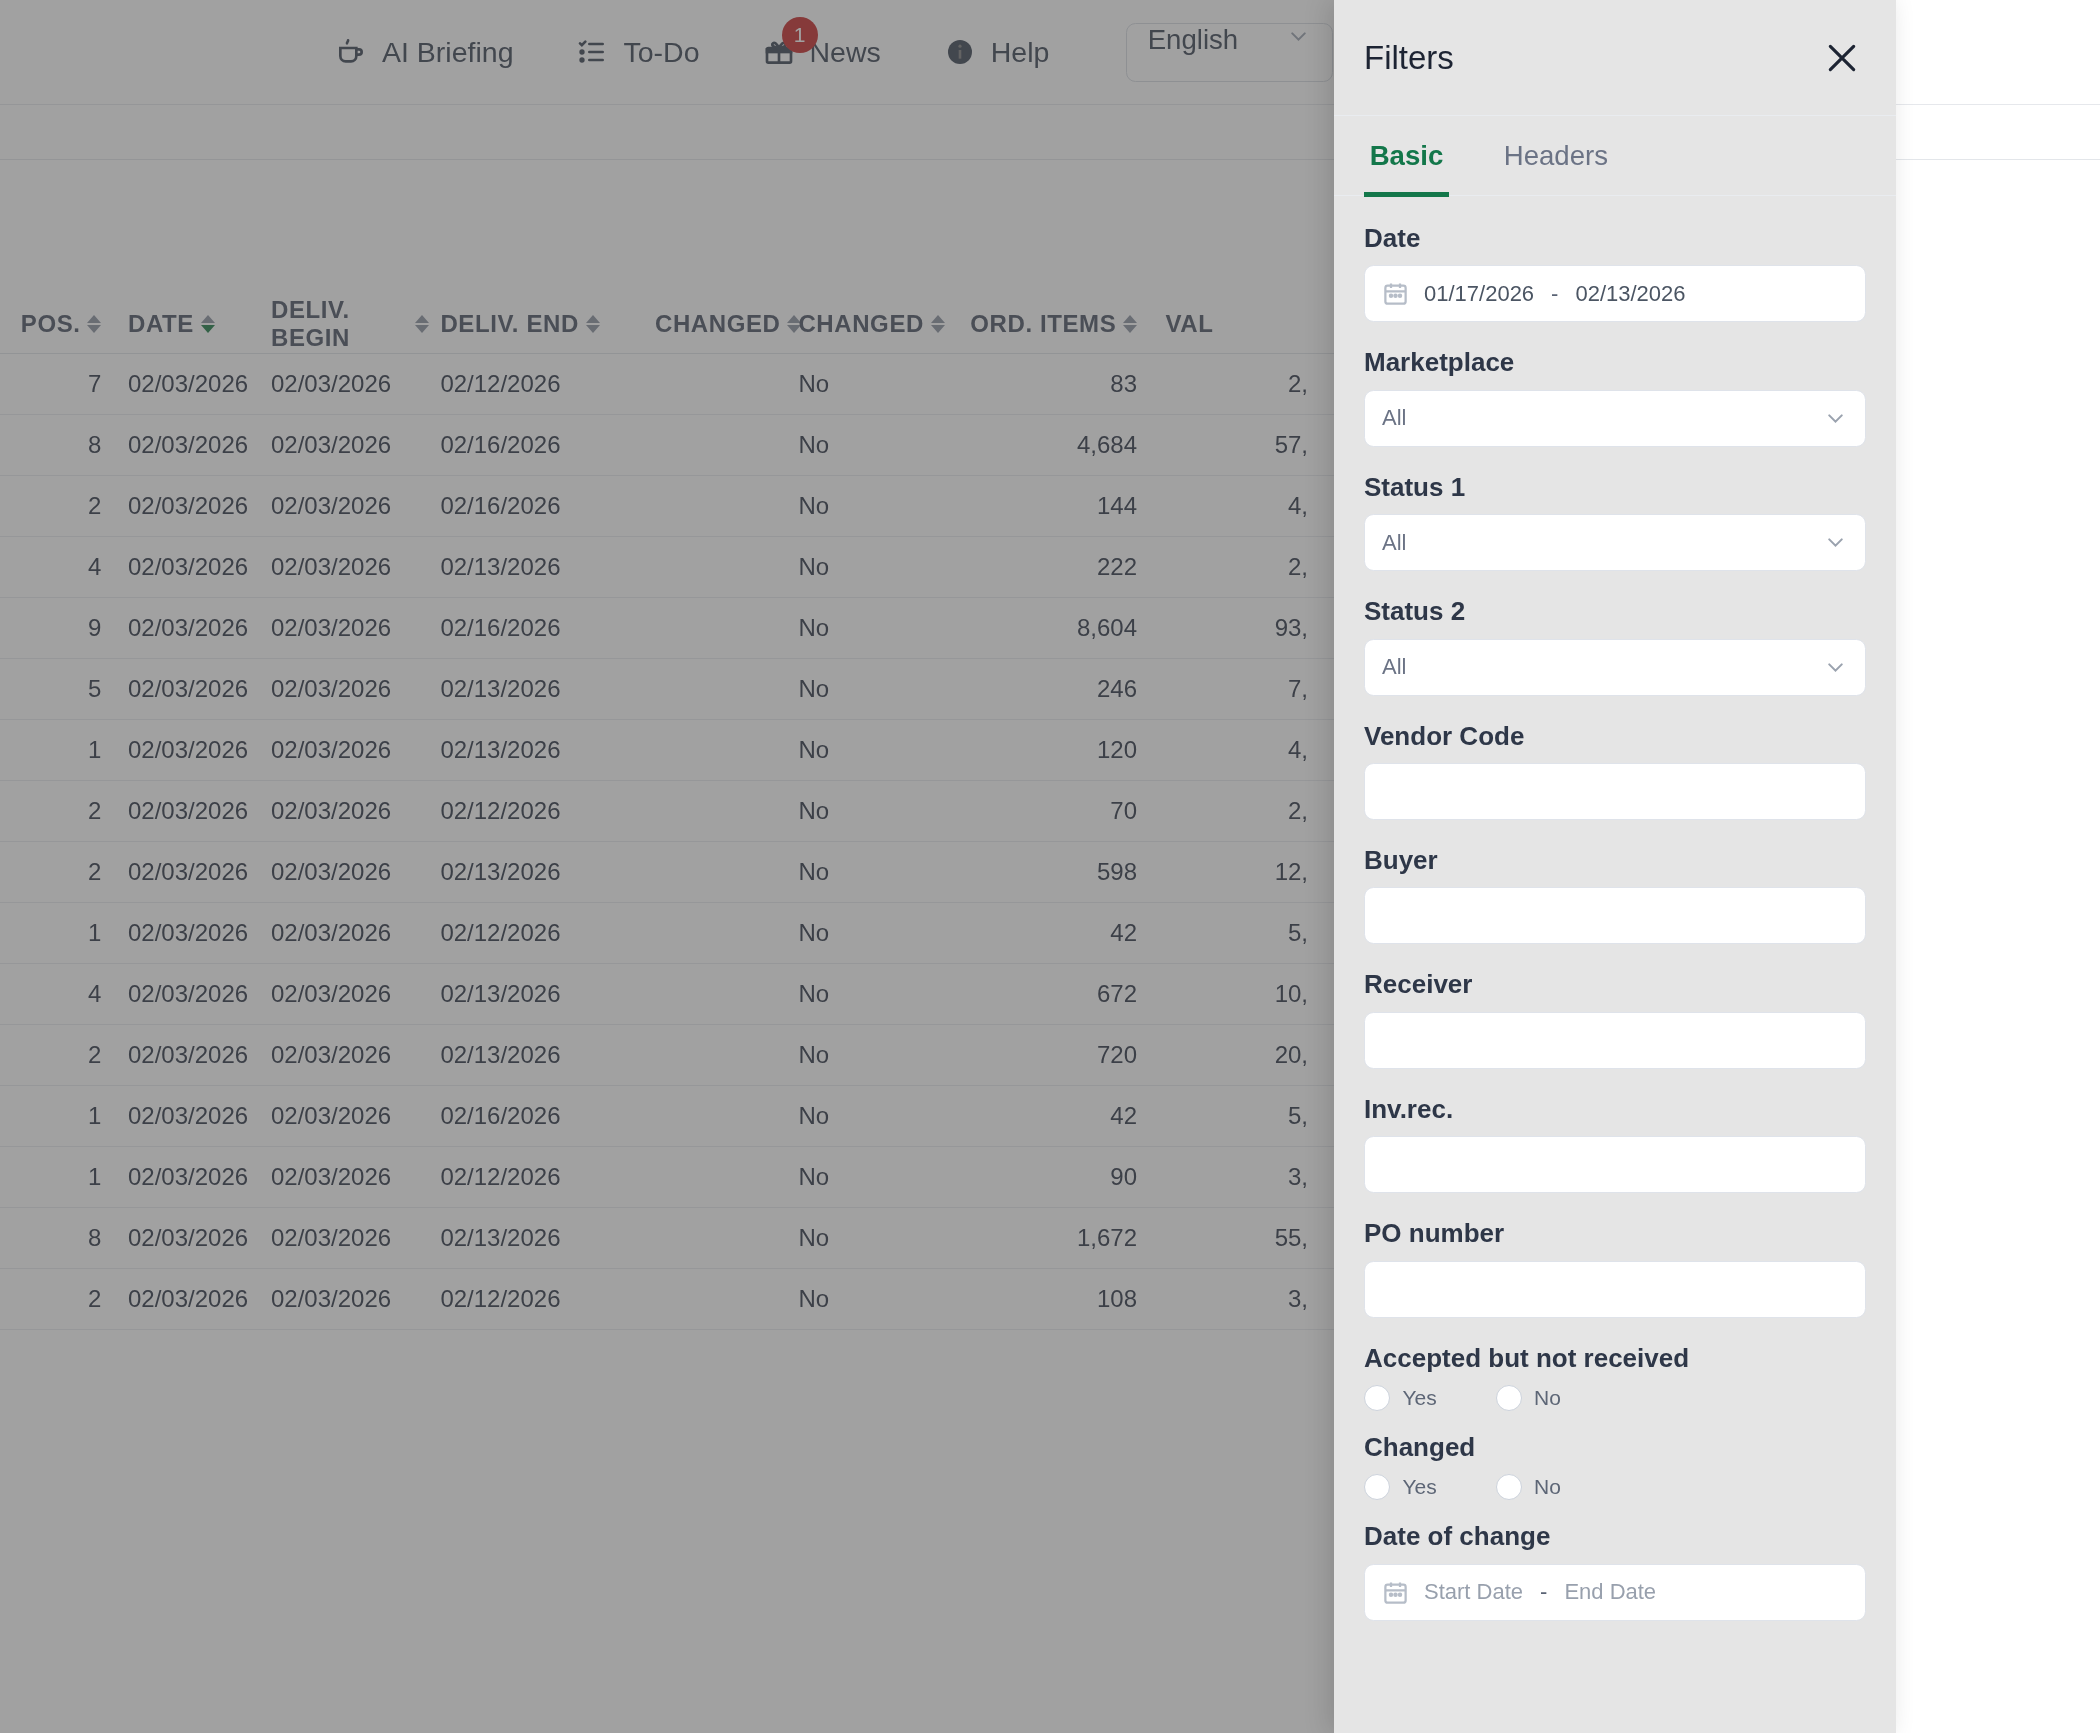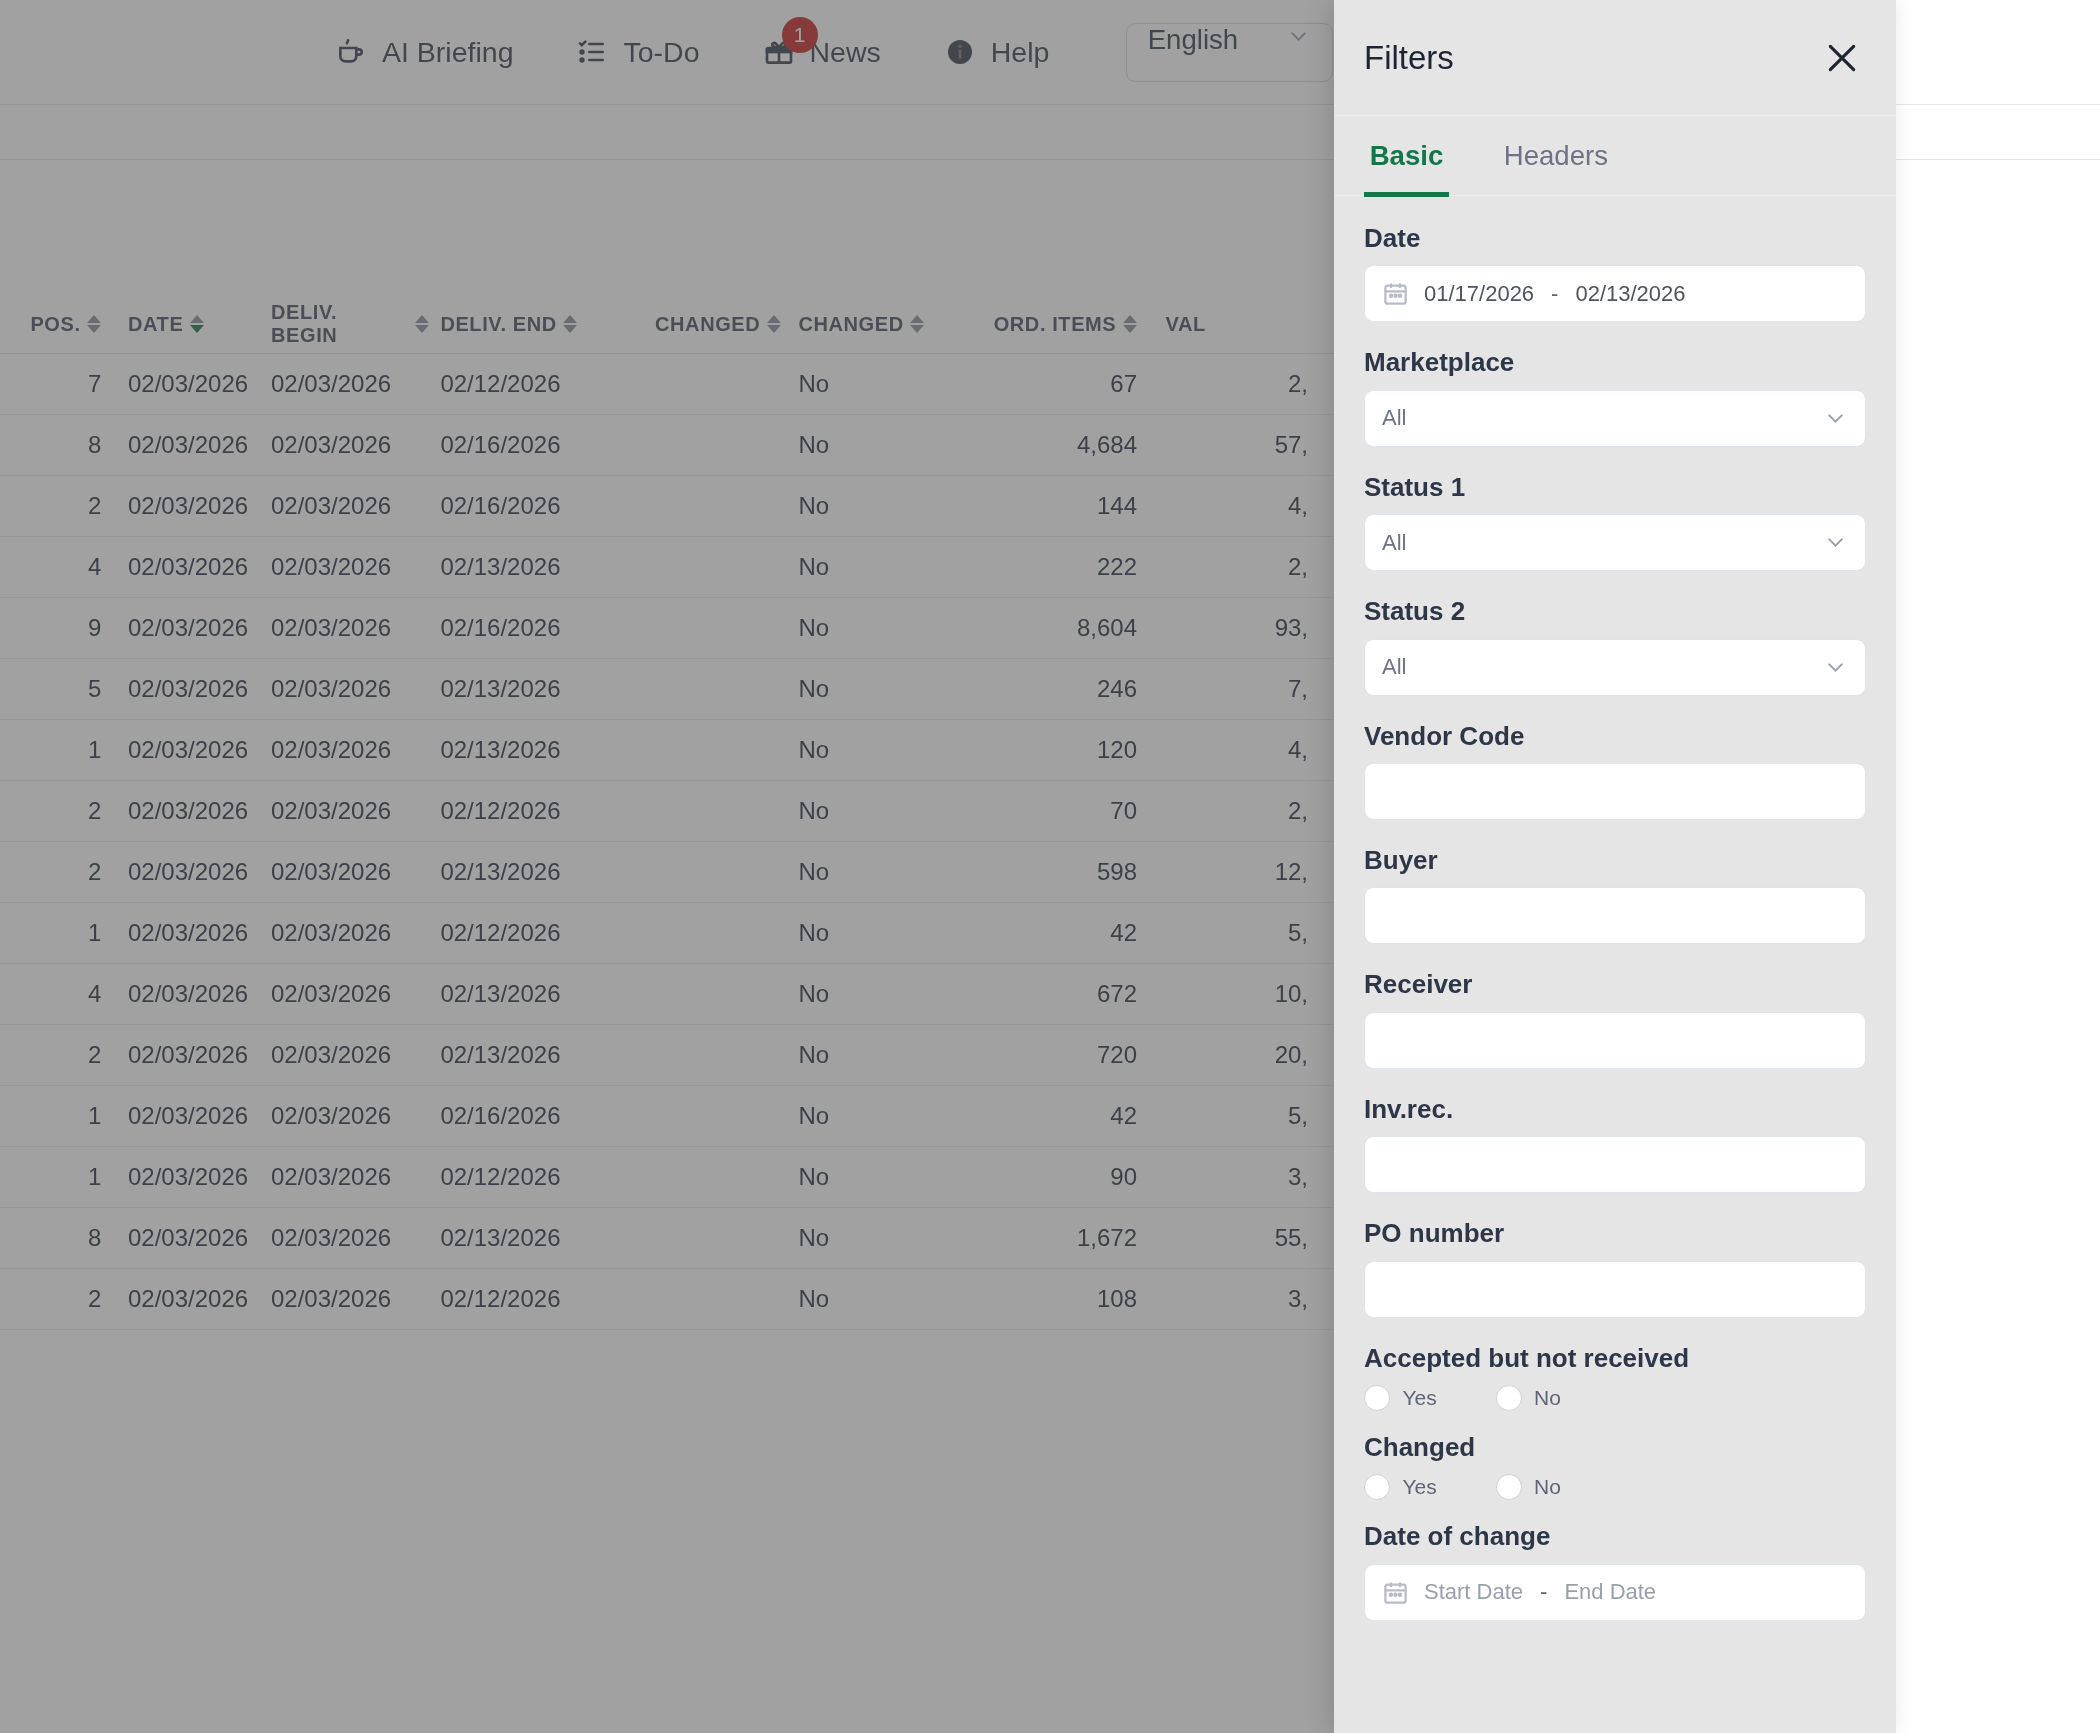--- a/index.html
+++ b/index.html
@@ -50,21 +50,21 @@
   .band {
     position: absolute; left: 0; width: 2100px;
     background: #ffffff; border-bottom: 1px solid #e3e6ea;
   }
 
   
   .tbl { position: absolute; left: 0; top: 295px; width: 1712px; }
   .tbl-head {
     display: flex; align-items: center; height: 59px;
     border-bottom: 1px solid #dfe3e8;
-    font-size: 20px; font-weight: 700; letter-spacing: 0.6px; color: #4a5263;
+    font-size: 24px; font-weight: 700; letter-spacing: 0.6px; color: #4a5263;
   }
   .th { display: flex; align-items: center; gap: 6.7px; }
   .sorter { display: inline-flex; flex-direction: column; gap: 1.9px; }
   .tri { width: 0; height: 0; border-left: 7.6px solid transparent; border-right: 7.6px solid transparent; }
   .tri-up { border-bottom: 8.6px solid #8a92a0; }
   .tri-dn { border-top: 8.6px solid #8a92a0; }
   .tri-dn.on { border-top-color: #1b7a43; }
 
   .tr { display: flex; align-items: center; height: 61px; border-bottom: 1px solid #e8ebee; font-size: 24px; color: #2d3545; }
   .c-pos   { width: 107px; text-align: right; padding-right: 5.7px; }
@@ -266,21 +266,21 @@
         </div>
       </div>
       <div id="rows">
           <div class="tr">
             <div class="c-pos">7</div>
             <div class="c-date">02/03/2026</div>
             <div class="c-dbeg">02/03/2026</div>
             <div class="c-dend">02/12/2026</div>
             <div class="c-chg1"></div>
             <div class="c-chg2">No</div>
-            <div class="c-items">67</div>
+            <div class="c-items">83</div>
             <div class="c-val">2,</div>
           </div>
           <div class="tr">
             <div class="c-pos">8</div>
             <div class="c-date">02/03/2026</div>
             <div class="c-dbeg">02/03/2026</div>
             <div class="c-dend">02/16/2026</div>
             <div class="c-chg1"></div>
             <div class="c-chg2">No</div>
             <div class="c-items">4,684</div>

